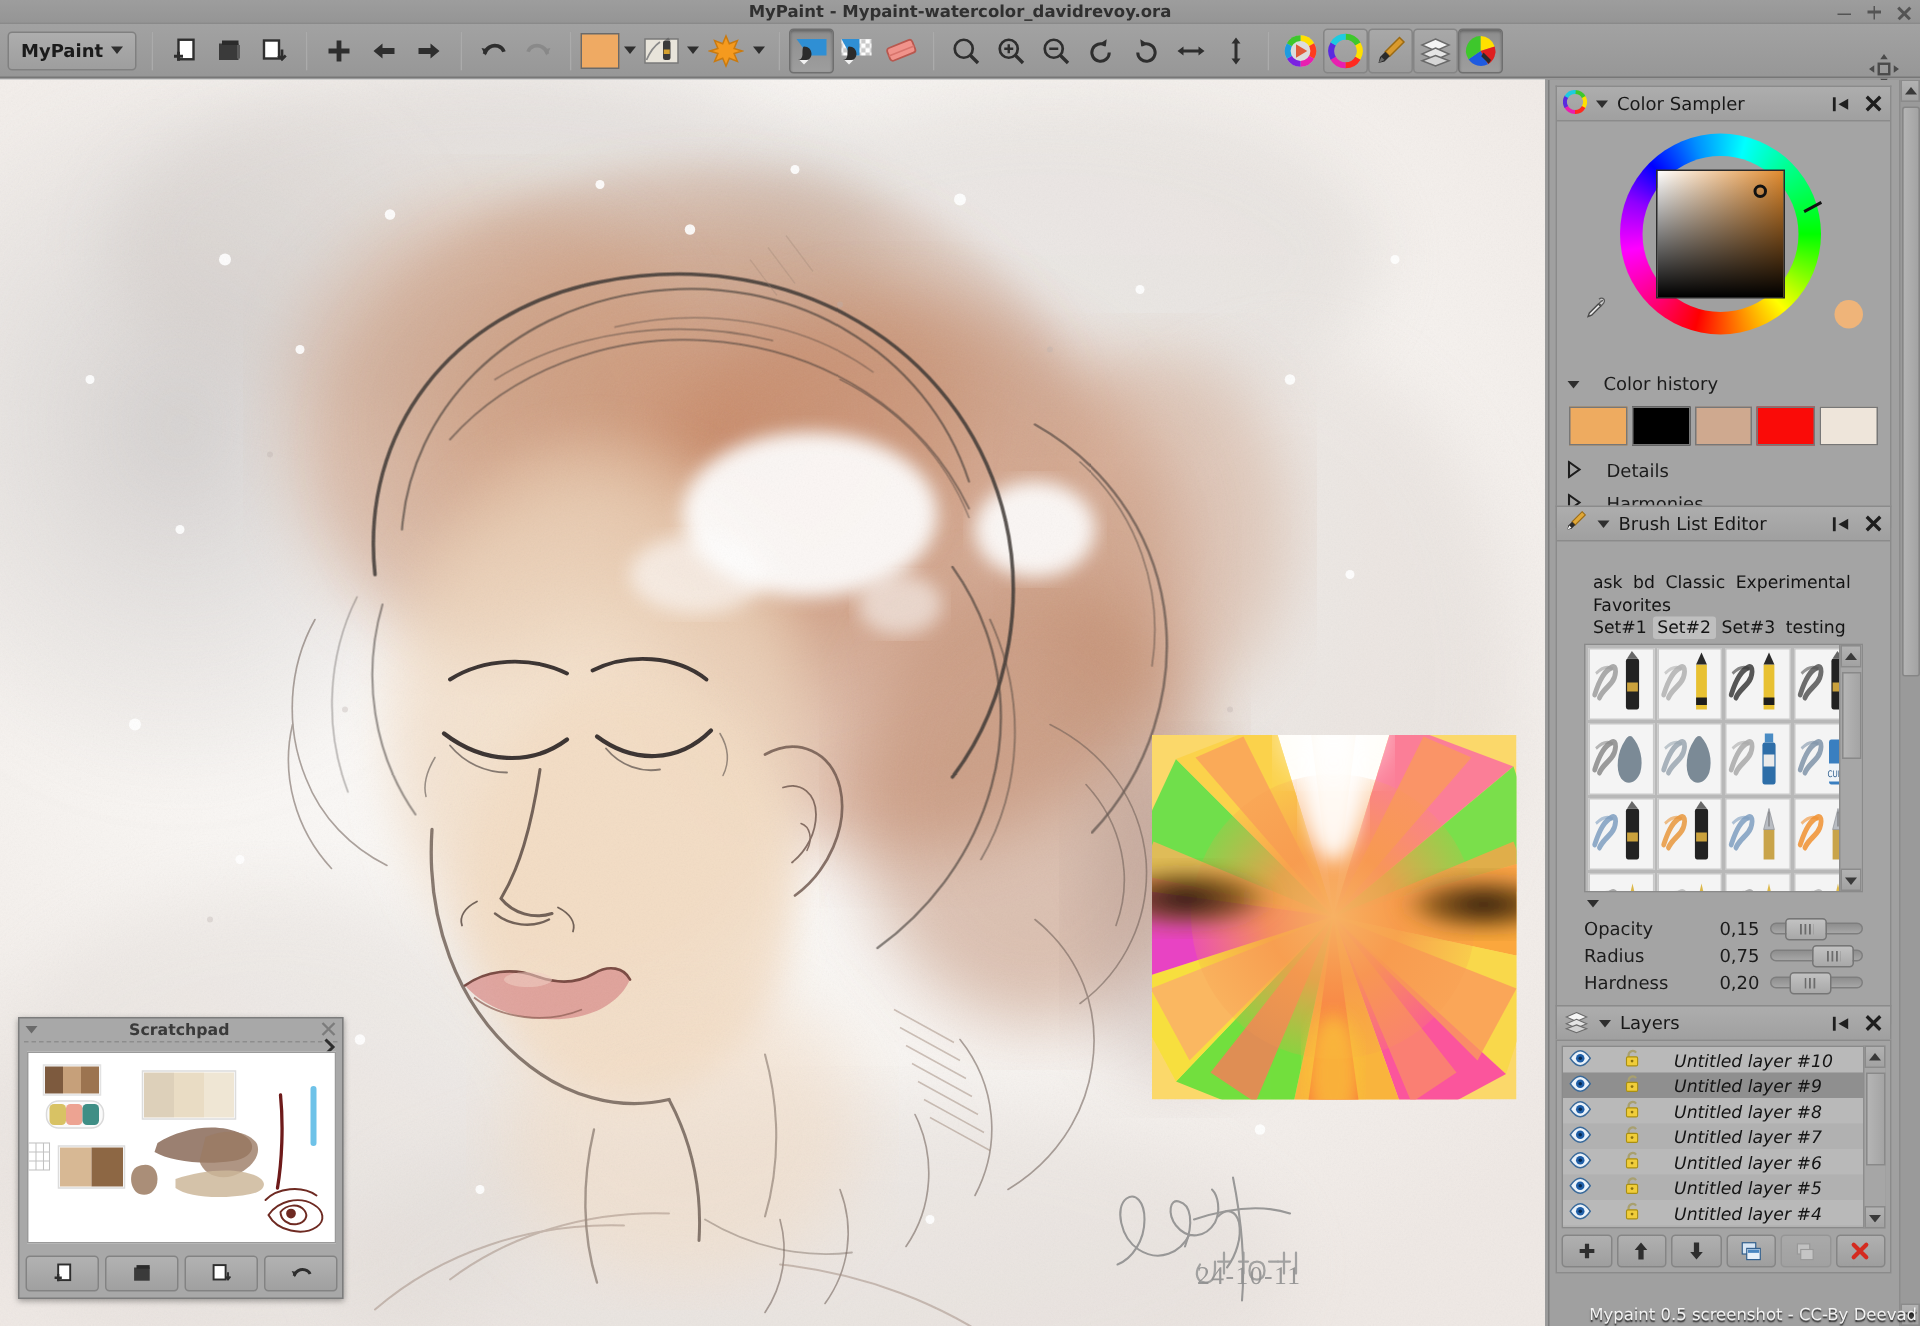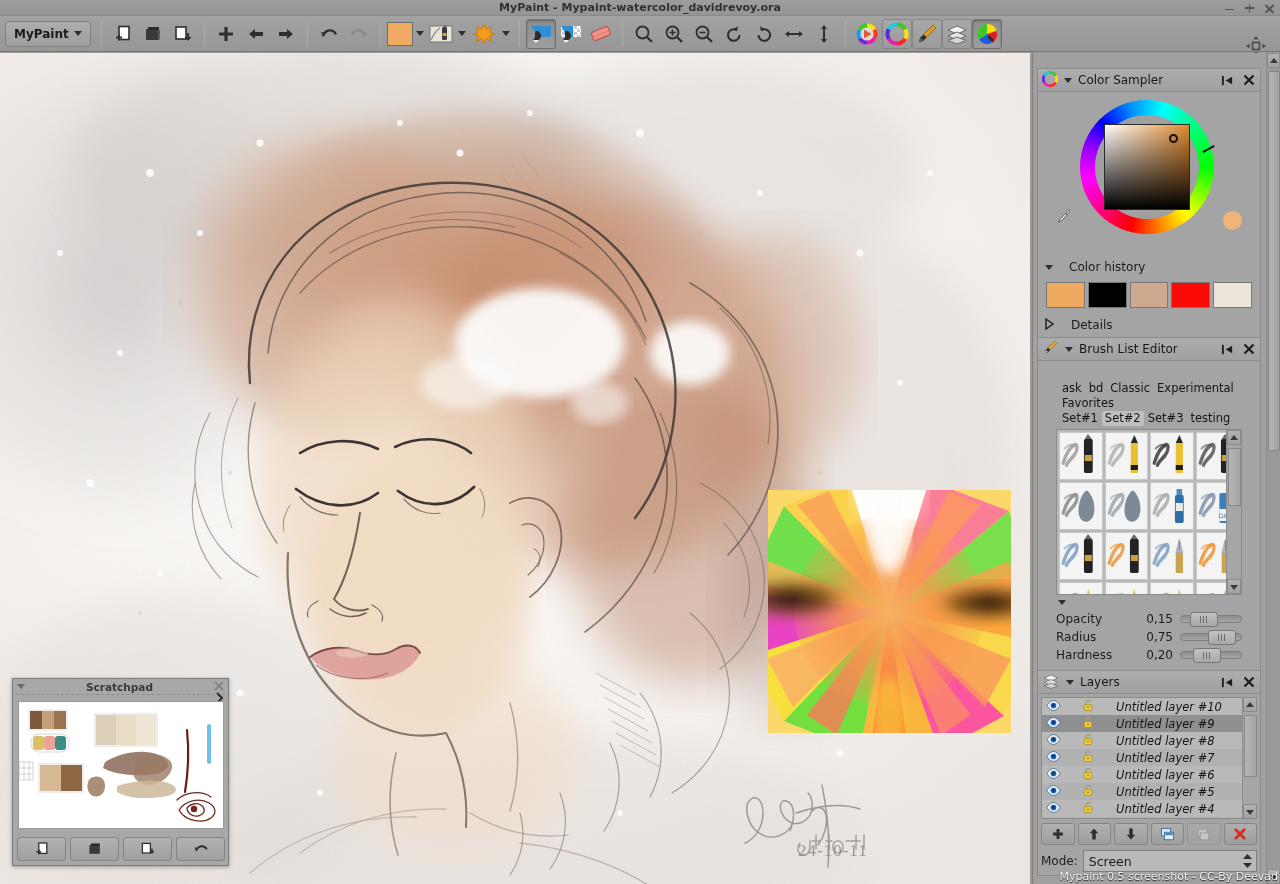--- a/index.html
+++ b/index.html
@@ -763,21 +763,21 @@
         <svg width="18" height="16" viewBox="0 0 22 18">
           <path d="M5 11c1-4 5-6 9-5 2 .6 3.4 1.8 4 3.4" stroke="#2e2e2e" stroke-width="2.4" fill="none"></path>
           <path d="M3 7l4.5 1L5.5 12z" fill="#2e2e2e"></path>
         </svg>
       </div>
     </div>
   </div>
 
   <div class="dock">
 
-    <div class="panel" style="top:15px">
+    <div class="panel" style="top:4px">
       <div class="panel-head">
         <span>
           <svg width="16" height="16" viewBox="0 0 24 24">
             <circle cx="12" cy="12" r="10" fill="none" stroke="#3ec72c" stroke-width="4" stroke-dasharray="11 52" transform="rotate(-90 12 12)"></circle>
             <circle cx="12" cy="12" r="10" fill="none" stroke="#ffe000" stroke-width="4" stroke-dasharray="11 52" transform="rotate(-30 12 12)"></circle>
             <circle cx="12" cy="12" r="10" fill="none" stroke="#ff2a1f" stroke-width="4" stroke-dasharray="11 52" transform="rotate(30 12 12)"></circle>
             <circle cx="12" cy="12" r="10" fill="none" stroke="#e81fb0" stroke-width="4" stroke-dasharray="11 52" transform="rotate(90 12 12)"></circle>
             <circle cx="12" cy="12" r="10" fill="none" stroke="#5a2ae0" stroke-width="4" stroke-dasharray="11 52" transform="rotate(150 12 12)"></circle>
             <circle cx="12" cy="12" r="10" fill="none" stroke="#1ecbe0" stroke-width="4" stroke-dasharray="11 52" transform="rotate(210 12 12)"></circle>
           </svg>
@@ -1224,34 +1224,20 @@
               <rect x="6" y="8" width="11" height="9" fill="#efefef" stroke="#8a8a8a"></rect>
             </svg>
           </div>
           <div class="lbtn">
             <svg width="14" height="14" viewBox="0 0 20 20">
               <path d="M4 4l12 12M16 4L4 16" stroke="#d42b20" stroke-width="4" stroke-linecap="round"></path>
             </svg>
           </div>
         </div>
 
-        <div class="mode-row">
-          <span class="mode-label">Mode:</span>
-          <div class="combo">
-            <span>Screen</span>
-            <span class="combo-arrows">
-              <svg width="9" height="6" viewBox="0 0 9 6">
-                  <path d="M4.5 0L9 5H0z" fill="#2e2e2e"></path>
-                </svg>
-              <svg width="9" height="6" viewBox="0 0 9 6">
-                  <path d="M4.5 6L0 1h9z" fill="#2e2e2e"></path>
-                </svg>
-            </span>
-          </div>
-        </div>
       </div>
     </div>
 
     <div class="dock-scroll-r">
       <div class="sb-arrow">
         <svg width="8" height="6" viewBox="0 0 8 6">
             <path d="M4 0l4 5H0z" fill="#3a3a3a"></path>
           </svg>
       </div>
       <div class="dock-scroll-thumb" style="top:18px;height:380px"></div>

